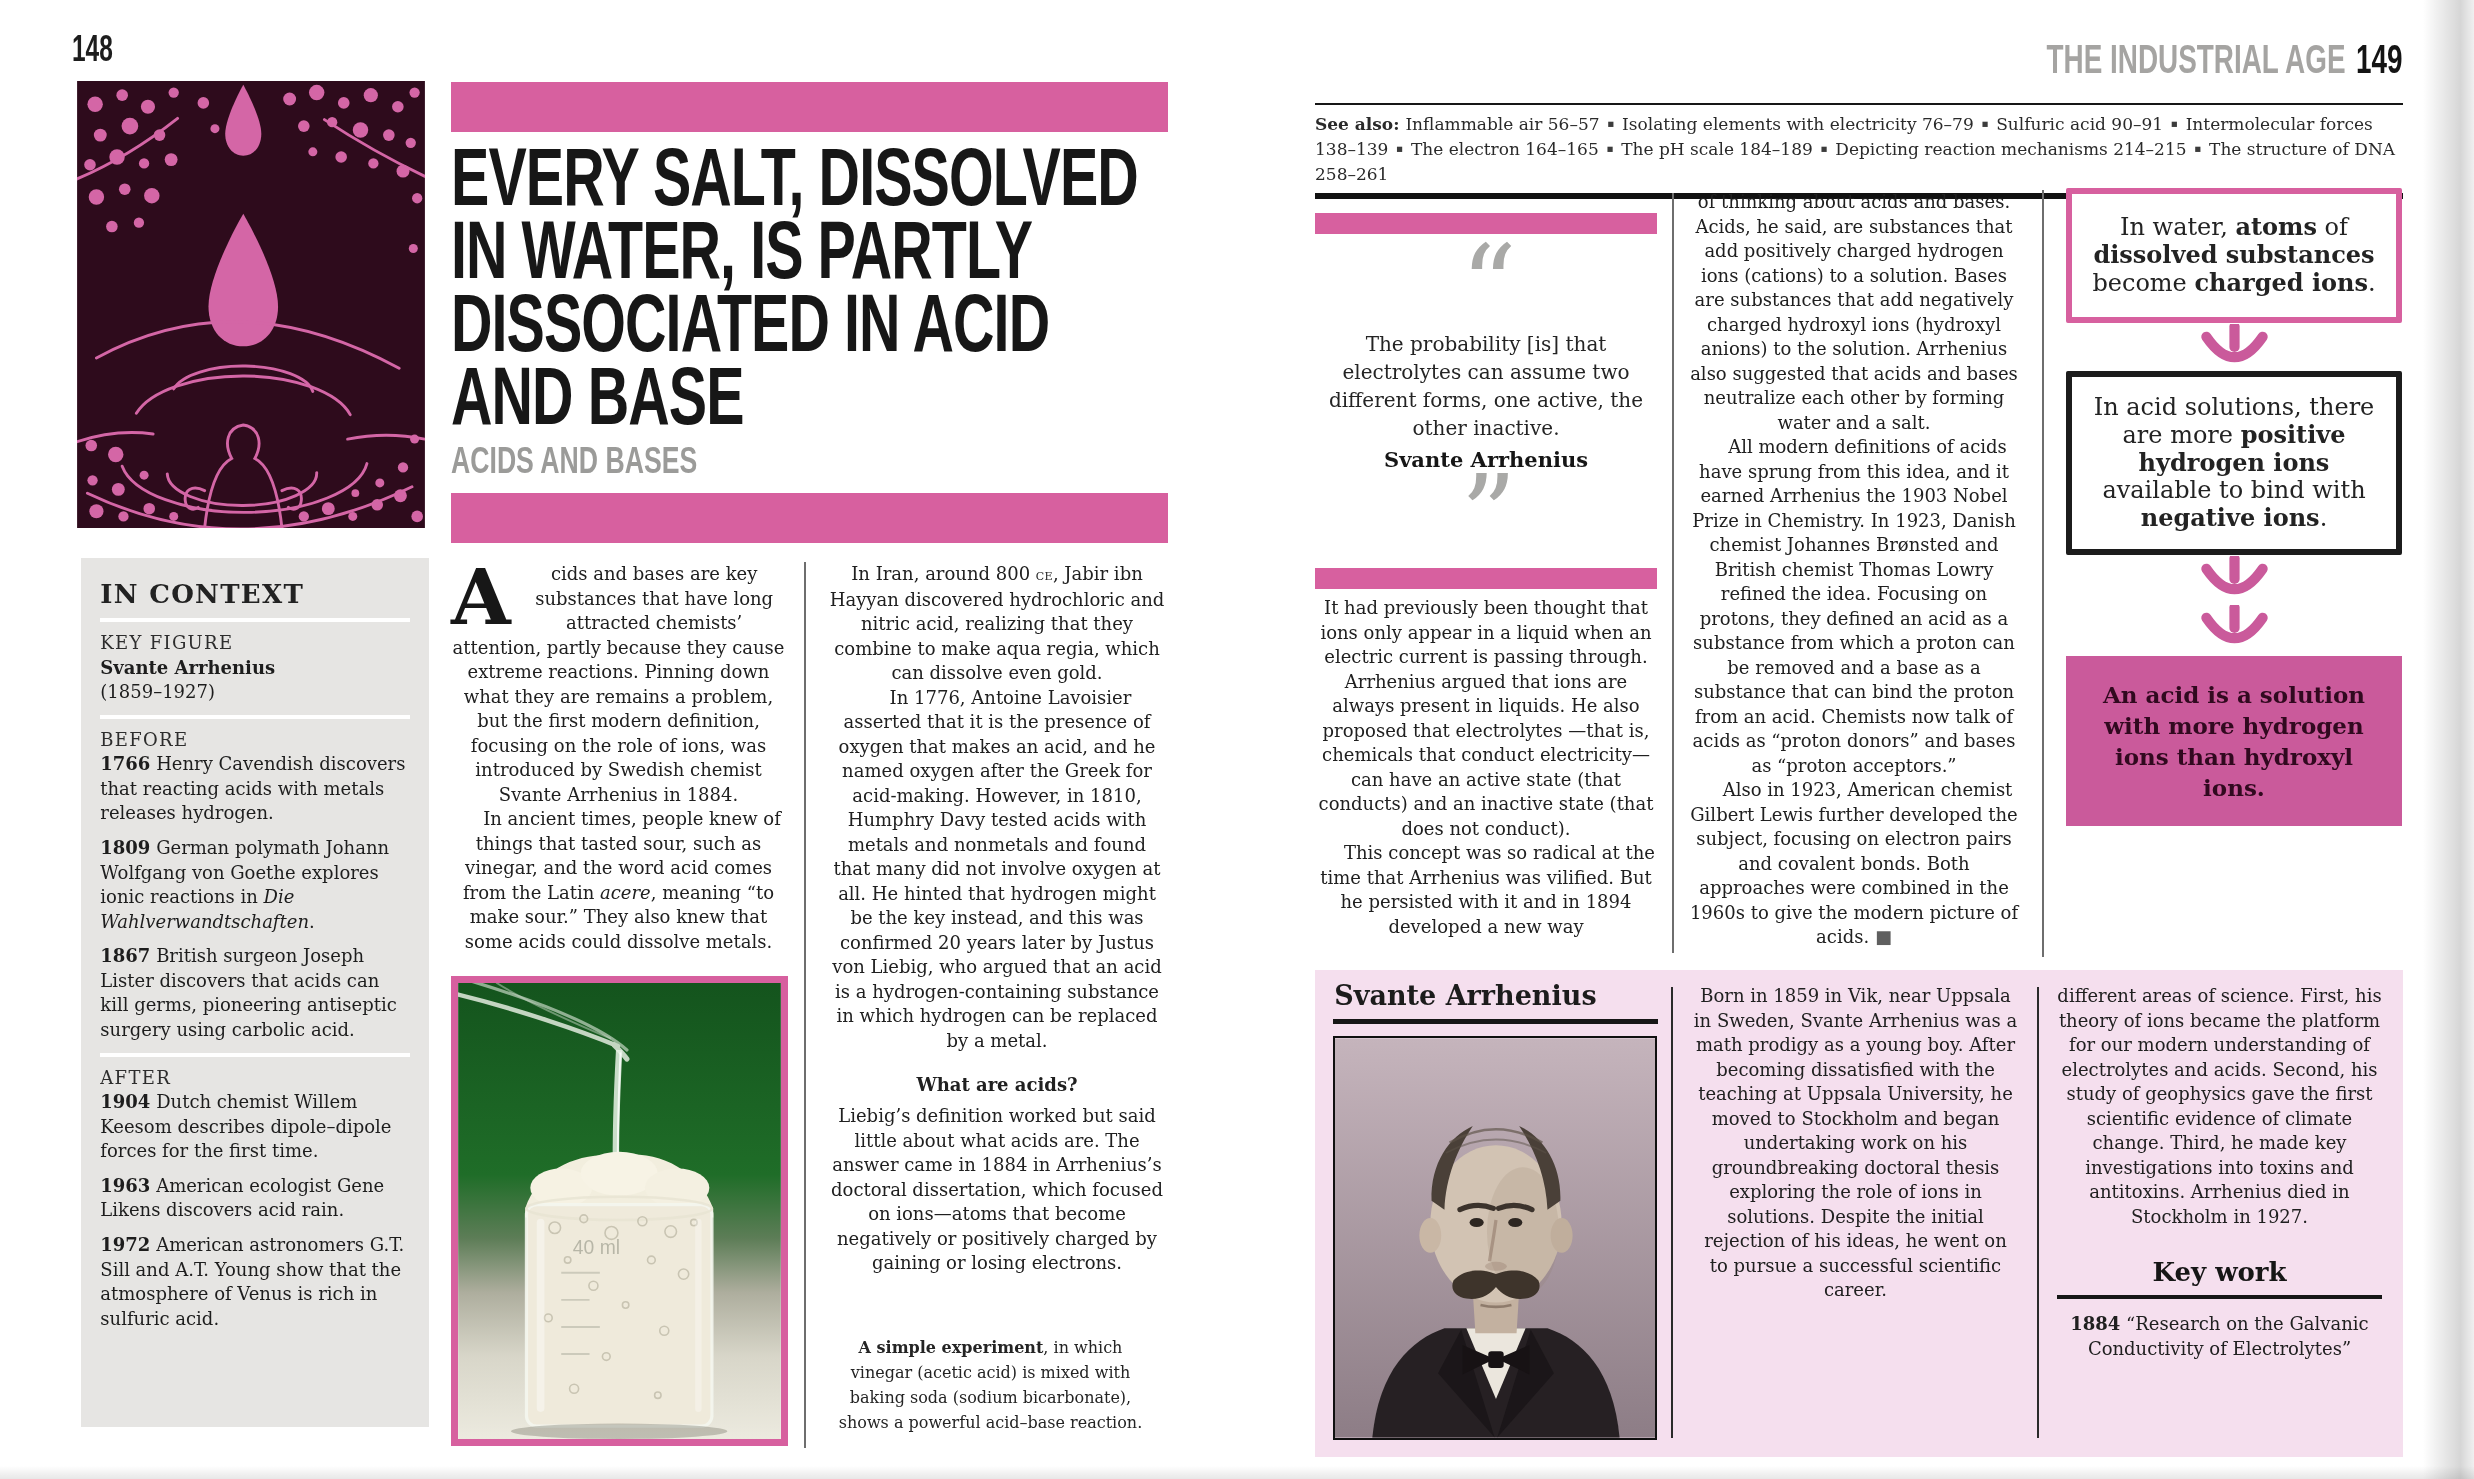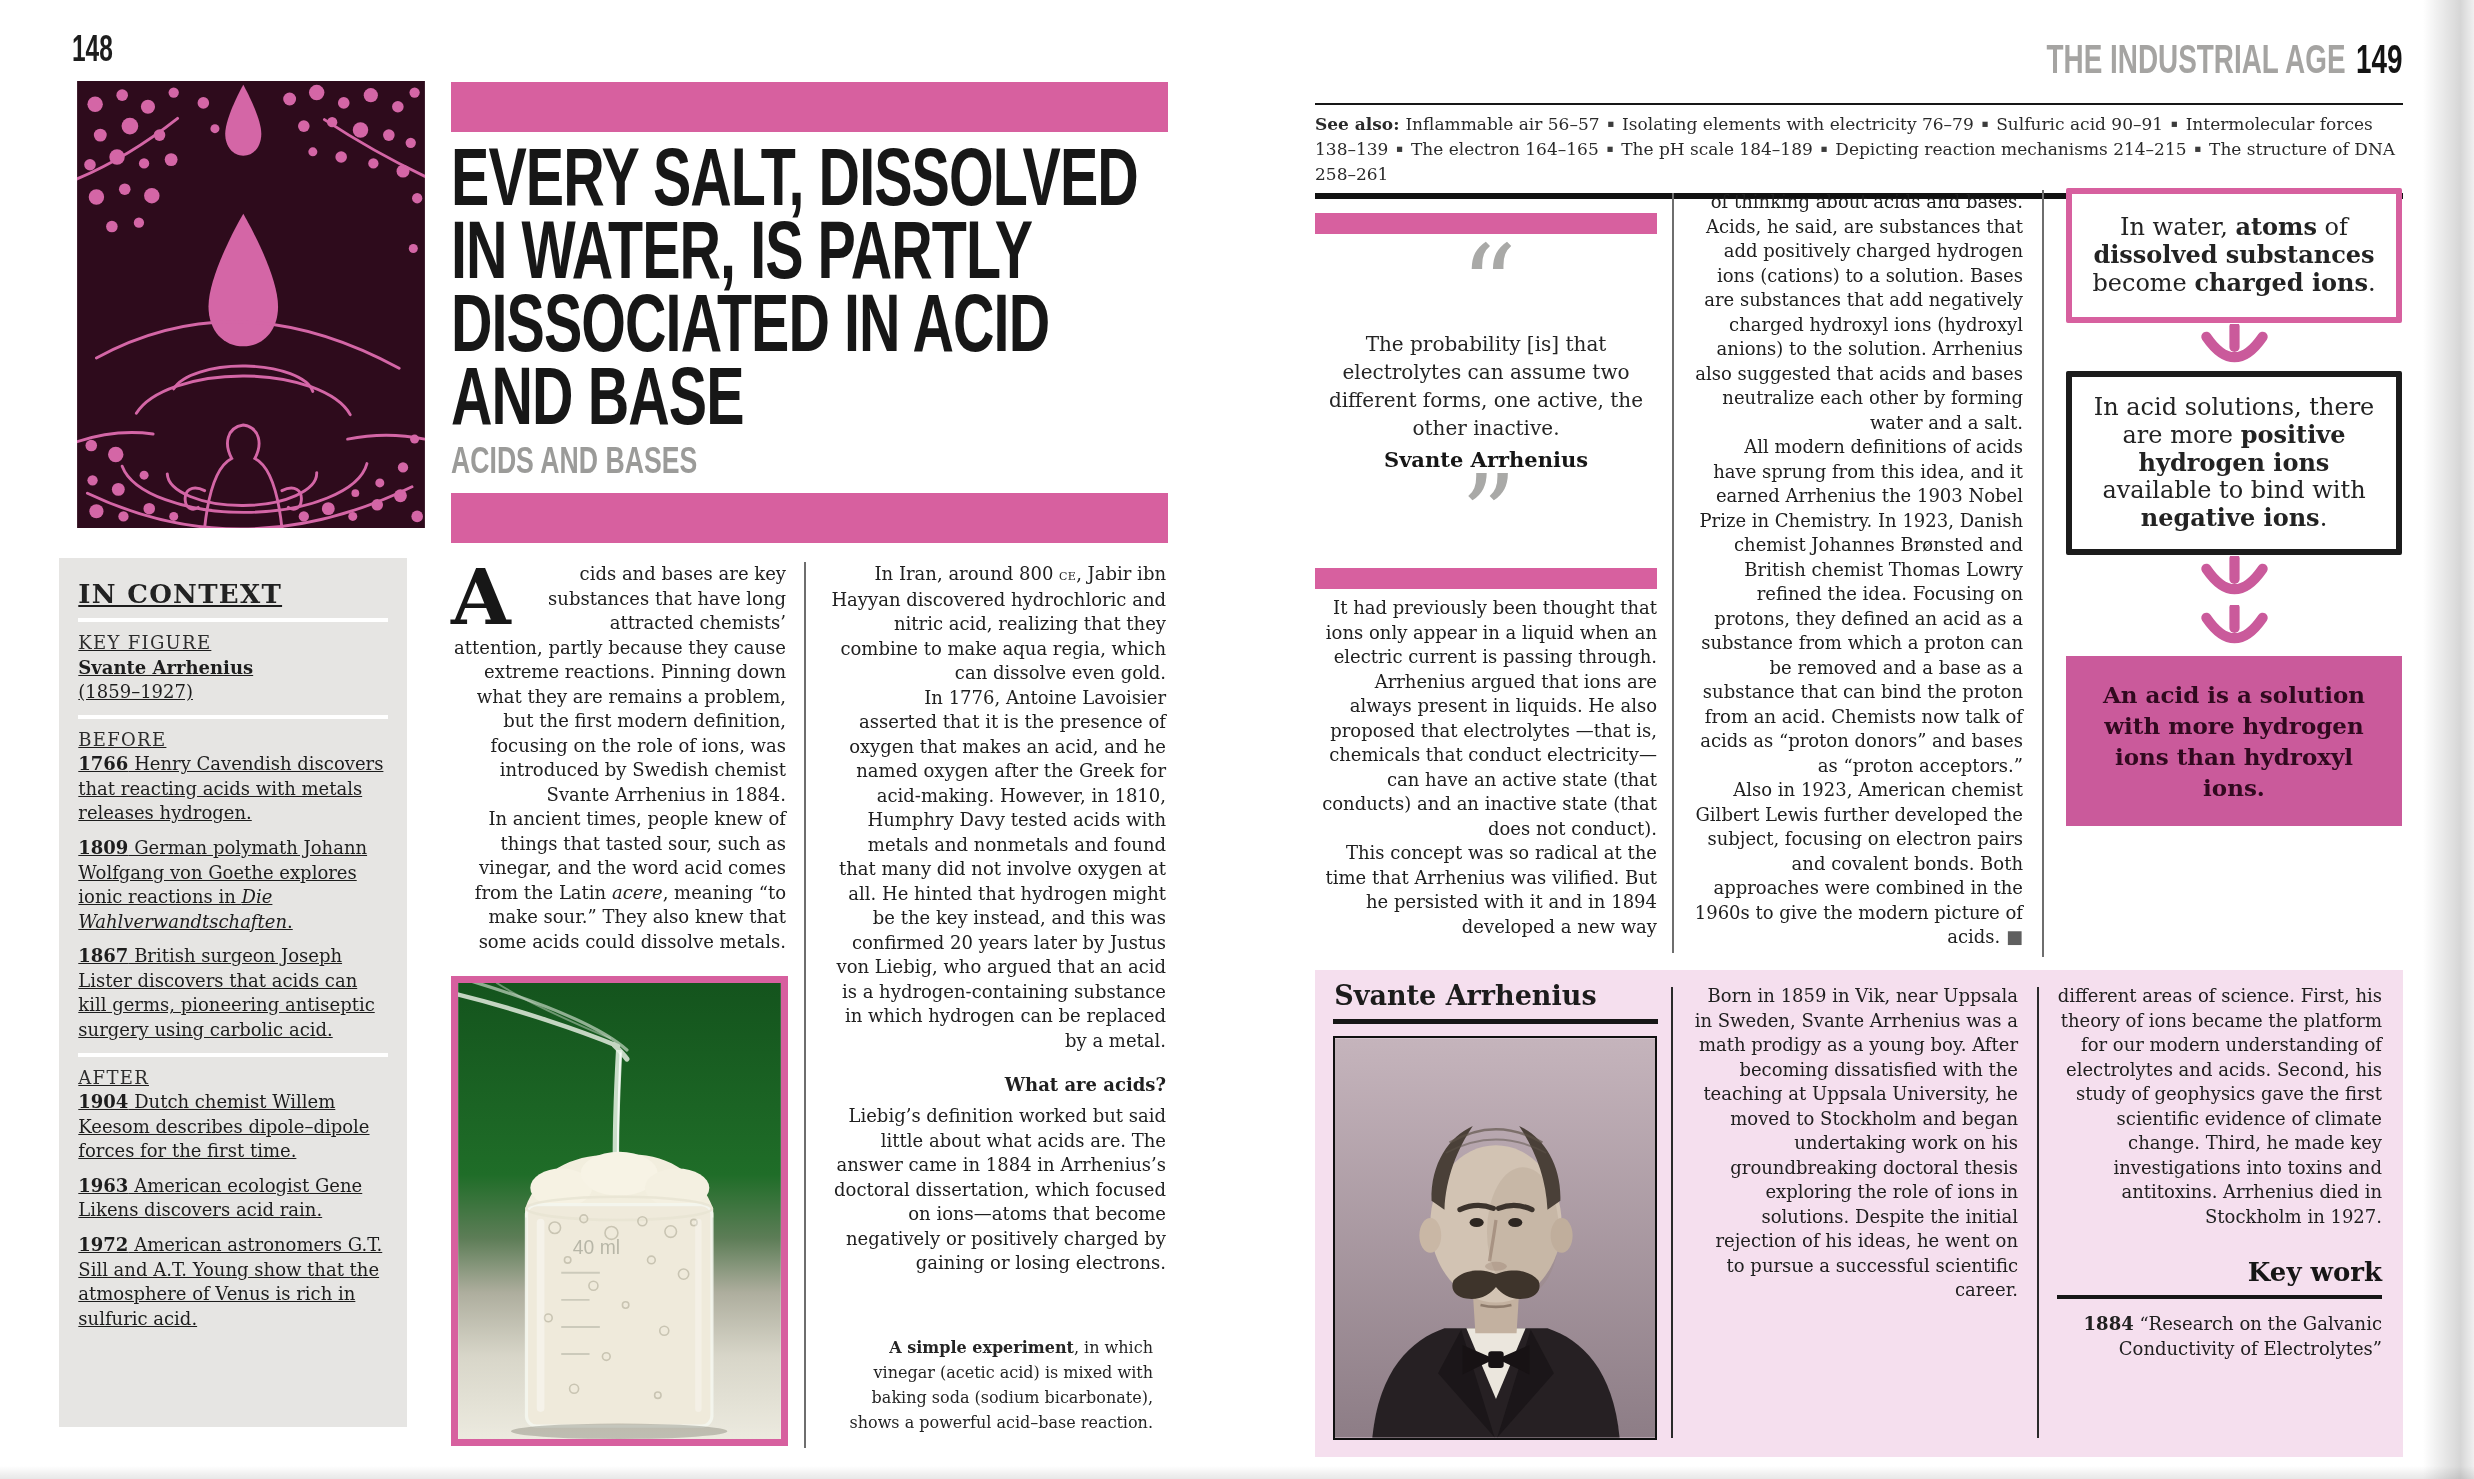--- a/index.html
+++ b/index.html
@@ -18,29 +18,29 @@
   #illustration{left:77px;top:81px;width:348px;height:447px;}
   #title-block{left:451px;top:82px;width:717px;}
   .pinkbar{height:50px;background:#d7609f;}
   #headline{margin-top:7.7px;}
   .headline-line{font-size:82px;line-height:73px;letter-spacing:-1.3px;color:#171717;
                  transform:scaleX(.70);transform-origin:0 50%;}
   #subtitle{margin-top:10.3px;font-size:37px;line-height:37px;color:#9b9b99;
             transform:scaleX(.72);transform-origin:0 50%;}
   #title-block .pinkbar.bottom{margin-top:14px;}
   
-  #sidebar{left:59px;top:558px;width:348px;height:869px;background:#e6e5e3;
-           padding:22px 19.3px;box-sizing:border-box;font-size:18px;line-height:24.5px;text-decoration:underline;}
+  #sidebar{left:81px;top:558px;width:348px;height:869px;background:#e6e5e3;
+           padding:22px 19.3px;box-sizing:border-box;font-size:18px;line-height:24.5px;}
   #sidebar h2{margin:0;font-size:26px;line-height:28px;letter-spacing:1.3px;color:#222;}
   .white-rule{height:3.9px;background:#ffffff;margin:10.3px 0 9px 0;}
   .side-label{letter-spacing:1.3px;color:#2d2d2d;}
   .side-name{font-weight:bold;}
   .side-event{margin:0 0 10.3px 0;}
   
-  .bodycol{font-size:18px;line-height:24.5px;color:#202020;text-align:right;}
+  .bodycol{font-size:18px;line-height:24.5px;color:#202020;text-align:center;}
   .bodycol p{margin:0;}
   .bodycol p.ind{text-indent:27px;}
   #col1-left{left:451px;top:562px;width:335px;}
   #col2-left{left:828px;top:562px;width:338px;}
   .dropcap{float:left;font-weight:700;font-size:77px;line-height:62px;
            padding:3.9px 11.6px 0 0;color:#171717;}
   .subhead{font-weight:bold;font-size:18px;line-height:28px;margin:18px 0 5.2px 0 !important;}
   #caption-left{left:828px;top:1335px;width:325px;font-size:16px;line-height:22.6px;color:#242424;}
   
   #photo-frame{left:451px;top:976px;width:323px;height:456px;border:7.7px solid #d7609f;}

